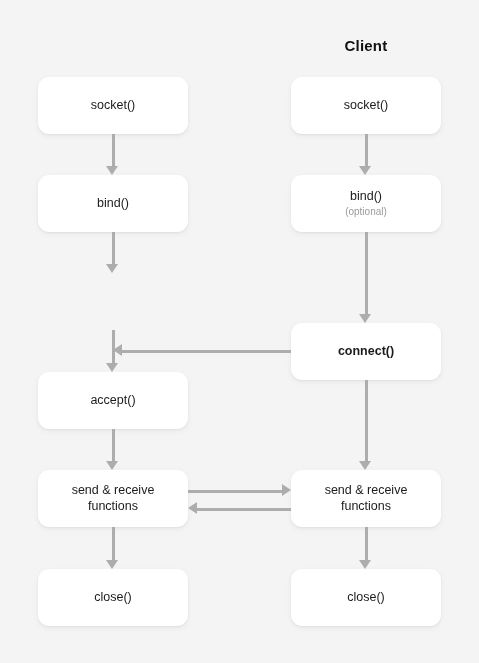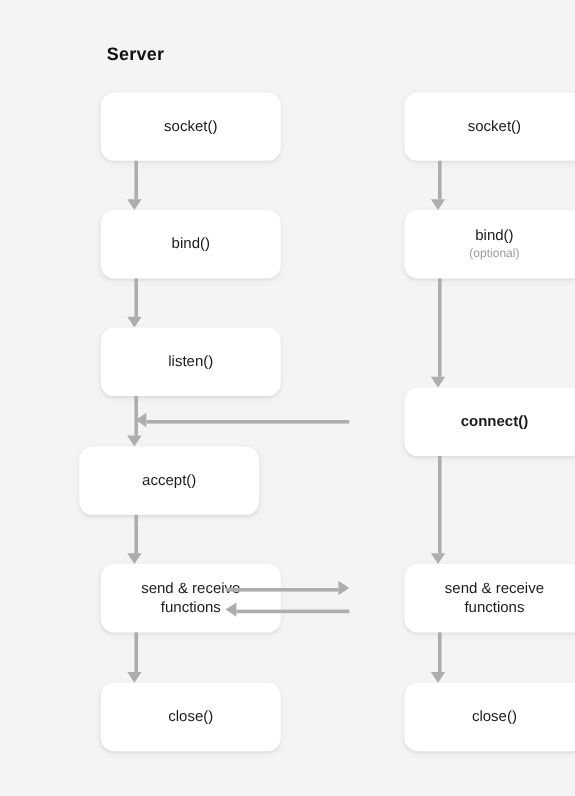--- a/index.html
+++ b/index.html
@@ -36,21 +36,20 @@
     width: 150px;
     height: 57px;
     background: #ffffff;
     border-radius: 11px;
     box-shadow: 0 1px 2px rgba(0,0,0,0.05), 0 2px 6px rgba(0,0,0,0.05);
     display: flex;
     flex-direction: column;
     align-items: center;
     justify-content: center;
     box-sizing: border-box;
-    margin-left: 46px;
   }
   .node .label {
     font-size: 12.5px;
     color: #1b1b1b;
     text-align: center;
     line-height: 1.22;
     white-space: pre-line;
   }
   .node .sublabel {
     font-size: 10px;
@@ -90,35 +89,31 @@
     border-top: 6.5px solid transparent;
     border-bottom: 6.5px solid transparent;
     border-left: 9px solid #adadad;
   }
 </style>
 </head>
 <body>
 
 <div id="diagram">
 
-  <div class="col-title server">Server</div>
+  <div class="col-title client">Client</div>
 
   <div class="node" style="left:38px; top:77px;">
     <div class="label">socket()</div>
 
   </div>
   <div class="node" style="left:38px; top:175px;">
     <div class="label">bind()</div>
 
   </div>
-  <div class="node" style="left:38px; top:273px;">
-    <div class="label">listen()</div>
-
-  </div>
-  <div class="node" style="left:20px; top:372px;">
+  <div class="node" style="left:38px; top:372px;">
     <div class="label">accept()</div>
 
   </div>
   <div class="node" style="left:38px; top:470px;">
     <div class="label">send &amp; receive
 functions</div>
 
   </div>
   <div class="node" style="left:38px; top:569px;">
     <div class="label">close()</div>

